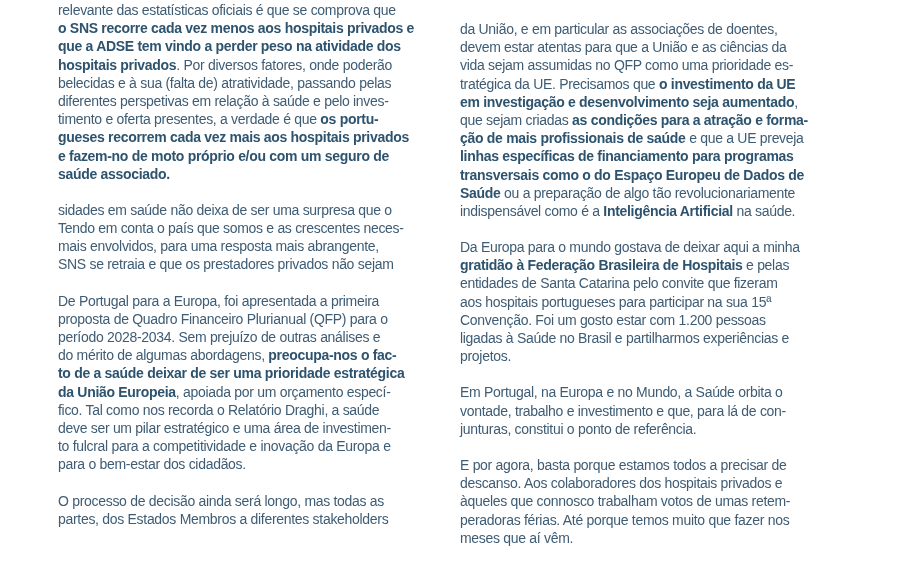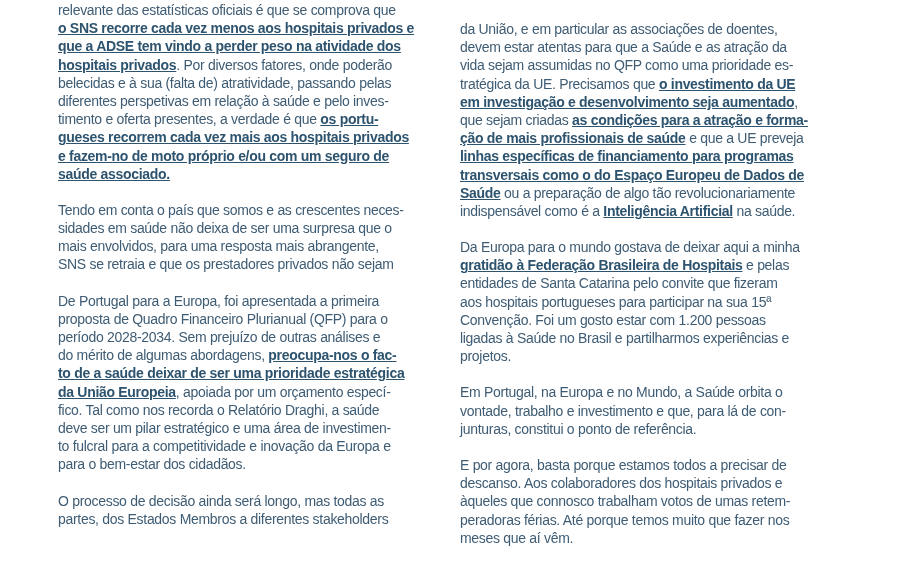--- a/index.html
+++ b/index.html
@@ -19,42 +19,42 @@
   .column{
     position:absolute;top:1px;width:386px;
     font-size:14px;line-height:18.2px;letter-spacing:-0.3px;
     color:var(--text-color);
   }
   .column-left{left:58px;}
   .column-right{left:460px;top:20px;}
   .paragraph{margin:0 0 18px 0;}
   .line{white-space:nowrap;height:18.2px;}
   .r{font-weight:400;}
-  .b{font-weight:700;color:var(--bold-color);text-decoration:underline;}
+  .b{font-weight:700;color:var(--bold-color);}
 </style>
 </head>
 <body>
 
 <div class="page">
   <div class="column column-left">
       <div class="paragraph">
         <div class="line"><span class="r">relevante das estatísticas oficiais é que se comprova que</span></div>
         <div class="line"><span class="b">o SNS recorre cada vez menos aos hospitais privados e</span></div>
         <div class="line"><span class="b">que a ADSE tem vindo a perder peso na atividade dos</span></div>
         <div class="line"><span class="b">hospitais privados</span><span class="r">. Por diversos fatores, onde poderão</span></div>
         <div class="line"><span class="r">belecidas e à sua (falta de) atratividade, passando pelas</span></div>
         <div class="line"><span class="r">diferentes perspetivas em relação à saúde e pelo inves-</span></div>
         <div class="line"><span class="r">timento e oferta presentes, a verdade é que </span><span class="b">os portu-</span></div>
         <div class="line"><span class="b">gueses recorrem cada vez mais aos hospitais privados</span></div>
         <div class="line"><span class="b">e fazem-no de moto próprio e/ou com um seguro de</span></div>
         <div class="line"><span class="b">saúde associado.</span></div>
       </div>
       <div class="paragraph">
+        <div class="line"><span class="r">sidades em saúde não deixa de ser uma surpresa que o</span></div>
         <div class="line"><span class="r">Tendo em conta o país que somos e as crescentes neces-</span></div>
-        <div class="line"><span class="r">sidades em saúde não deixa de ser uma surpresa que o</span></div>
         <div class="line"><span class="r">mais envolvidos, para uma resposta mais abrangente,</span></div>
         <div class="line"><span class="r">SNS se retraia e que os prestadores privados não sejam</span></div>
       </div>
       <div class="paragraph">
         <div class="line"><span class="r">De Portugal para a Europa, foi apresentada a primeira</span></div>
         <div class="line"><span class="r">proposta de Quadro Financeiro Plurianual (QFP) para o</span></div>
         <div class="line"><span class="r">período 2028-2034. Sem prejuízo de outras análises e</span></div>
         <div class="line"><span class="r">do mérito de algumas abordagens, </span><span class="b">preocupa-nos o fac-</span></div>
         <div class="line"><span class="b">to de a saúde deixar de ser uma prioridade estratégica</span></div>
         <div class="line"><span class="b">da União Europeia</span><span class="r">, apoiada por um orçamento especí-</span></div>
@@ -64,21 +64,21 @@
         <div class="line"><span class="r">para o bem-estar dos cidadãos.</span></div>
       </div>
       <div class="paragraph">
         <div class="line"><span class="r">O processo de decisão ainda será longo, mas todas as</span></div>
         <div class="line"><span class="r">partes, dos Estados Membros a diferentes stakeholders</span></div>
       </div>
     </div>
   <div class="column column-right">
       <div class="paragraph">
         <div class="line"><span class="r">da União, e em particular as associações de doentes,</span></div>
-        <div class="line"><span class="r">devem estar atentas para que a Saúde e as atração da</span></div>
+        <div class="line"><span class="r">devem estar atentas para que a União e as ciências da</span></div>
         <div class="line"><span class="r">vida sejam assumidas no QFP como uma prioridade es-</span></div>
         <div class="line"><span class="r">tratégica da UE. Precisamos que </span><span class="b">o investimento da UE</span></div>
         <div class="line"><span class="b">em investigação e desenvolvimento seja aumentado</span><span class="r">,</span></div>
         <div class="line"><span class="r">que sejam criadas </span><span class="b">as condições para a atração e forma-</span></div>
         <div class="line"><span class="b">ção de mais profissionais de saúde</span><span class="r"> e que a UE preveja</span></div>
         <div class="line"><span class="b">linhas específicas de financiamento para programas</span></div>
         <div class="line"><span class="b">transversais como o do Espaço Europeu de Dados de</span></div>
         <div class="line"><span class="b">Saúde</span><span class="r"> ou a preparação de algo tão revolucionariamente</span></div>
         <div class="line"><span class="r">indispensável como é a </span><span class="b">Inteligência Artificial</span><span class="r"> na saúde.</span></div>
       </div>

